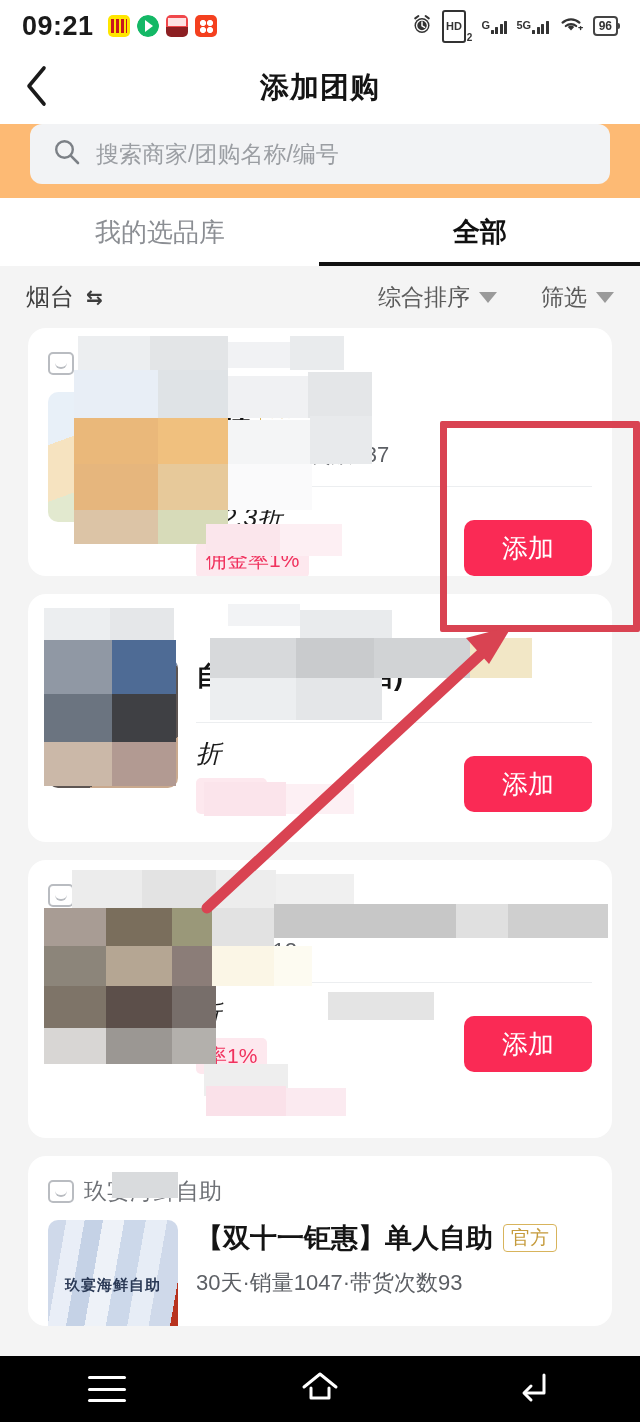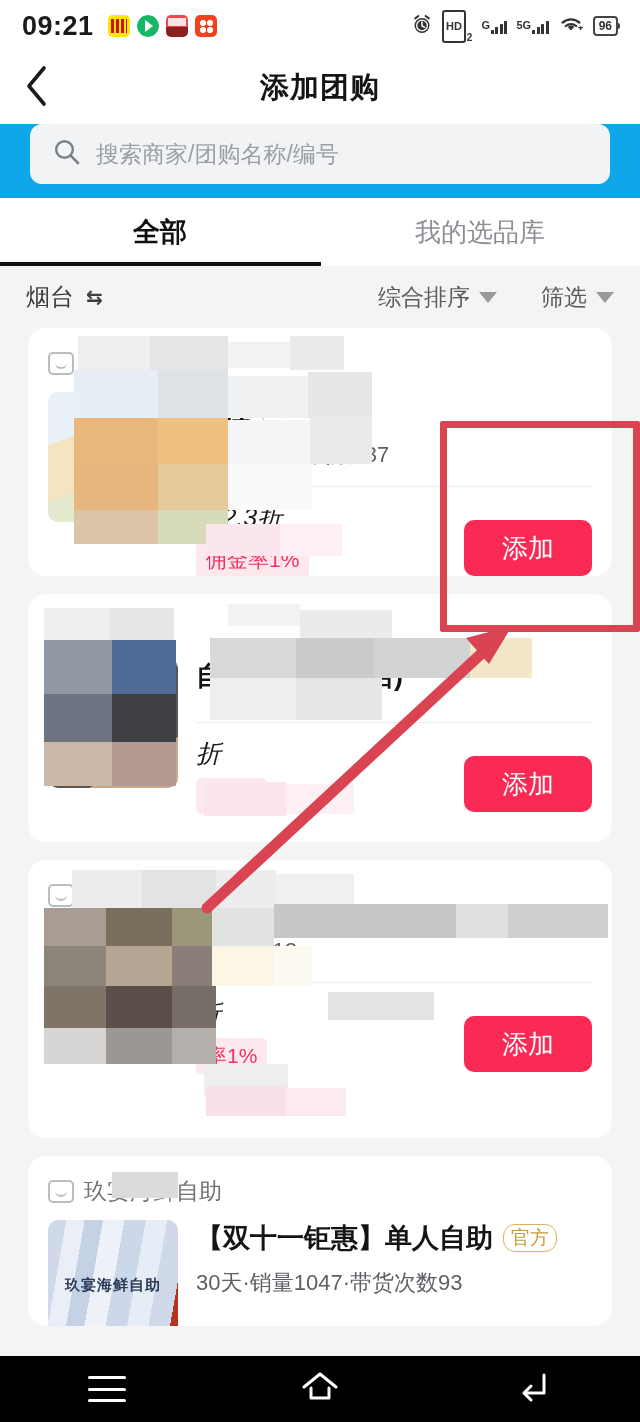--- a/index.html
+++ b/index.html
@@ -55,21 +55,21 @@
      background:#444;border-radius:0 2px 2px 0;}
 
   
   .navbar{ height:72px; background:#fff; display:flex; align-items:center;
      justify-content:center; position:relative; }
   .back-btn{ position:absolute; left:22px; top:0; height:72px; width:56px;
      display:flex; align-items:center; justify-content:flex-start; cursor:pointer;}
   .navtitle{ font-size:29px; font-weight:600; color:#141414; letter-spacing:1px;}
 
   
-  .searchwrap{ background:#0ea5e9; padding:0 30px 14px; }
+  .searchwrap{ background:#fdba74; padding:0 30px 14px; }
   .searchbox{ height:60px; background:#f2f3f5; border-radius:12px;
      display:flex; align-items:center; padding:0 22px; }
   .searchbox input{ border:none; outline:none; background:transparent;
      font-size:23px; color:#2b2b2b; margin-left:14px; width:100%;
      font-family:"Liberation Sans","DejaVu Sans",sans-serif; }
   .searchbox input::placeholder{ color:#9b9ea3; }
 
   
   .tabs{ background:#fff; display:flex; height:68px; position:relative;}
   .tab{ flex:1; display:flex; align-items:center; justify-content:center;
@@ -100,21 +100,21 @@
      border-bottom:2px solid #b9bcc1; border-radius:0 0 8px 8px;}
   .shop-name{ font-size:23px; color:#6e7176; }
   .body-row{ display:flex; gap:18px; margin-top:10px; }
   .thumb{ width:130px; height:130px; border-radius:10px; flex:0 0 auto;
      overflow:hidden; position:relative; background:#ddd;}
   .info{ flex:1; min-width:0; display:flex; flex-direction:column; }
   .title-line{ display:flex; align-items:center; gap:10px; }
   .goods-title{ font-size:27px; font-weight:700; color:#141414;
      white-space:nowrap; overflow:hidden; text-overflow:ellipsis; }
   .badge-gov{ border:1.5px solid #d8b45c; color:#c59b3c; font-size:19px;
-     border-radius:12px; padding:2px 7px; flex:0 0 auto; line-height:1.15;}
+     border-radius:4px; padding:2px 7px; flex:0 0 auto; line-height:1.15;}
   .meta{ font-size:22px; color:#5c5f64; margin-top:12px;
      white-space:nowrap; overflow:hidden; }
   .divider{ height:1px; background:#eceef0; margin:16px 0 0; }
   .price-row{ display:flex; align-items:flex-end; margin-top:14px; }
   .price-left{ flex:1; min-width:0;}
   .price-main{ font-size:26px; color:#1b1b1b; display:flex; align-items:baseline; gap:12px;}
   .discount{ font-size:25px; color:#1b1b1b;font-style:italic;}
   .commission{ display:inline-block; margin-top:8px; background:#fde8ee;
      color:#f0325e; font-size:21px; padding:4px 10px; border-radius:5px;}
   .add-btn{ background:#fa2a55; color:#fff; font-size:26px; border:none;
@@ -213,22 +213,22 @@
         <svg width="30" height="30" viewBox="0 0 30 30">
             <circle cx="12.5" cy="12.5" r="8.3" stroke="#7c8086" stroke-width="2.4" fill="none"></circle>
             <path d="M18.7 18.7 26 26" stroke="#7c8086" stroke-width="2.6" stroke-linecap="round"></path>
           </svg>
       </span>
       <input type="text" placeholder="搜索商家/团购名称/编号" style="">
     </div>
   </div>
 
   <div class="tabs">
+    <div class="tab">我的选品库</div>
     <div class="tab active">全部</div>
-    <div class="tab">我的选品库</div>
   </div>
 
   <div class="filterbar">
     <div class="city">
       <span>烟台</span>
       <span class="swap-icon">⇆</span>
     </div>
     <div class="fspacer"></div>
     <div class="fitem">
       <span>综合排序</span>

